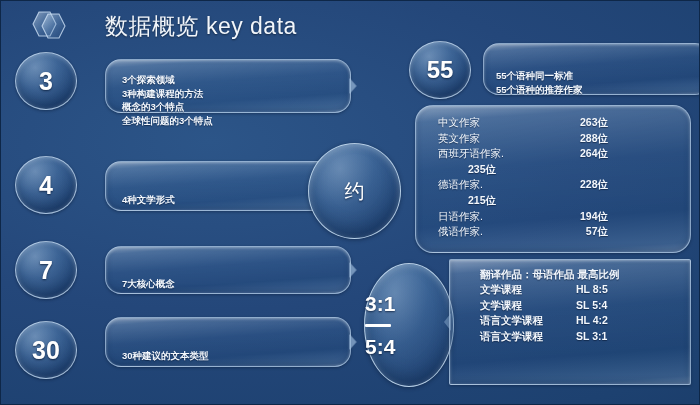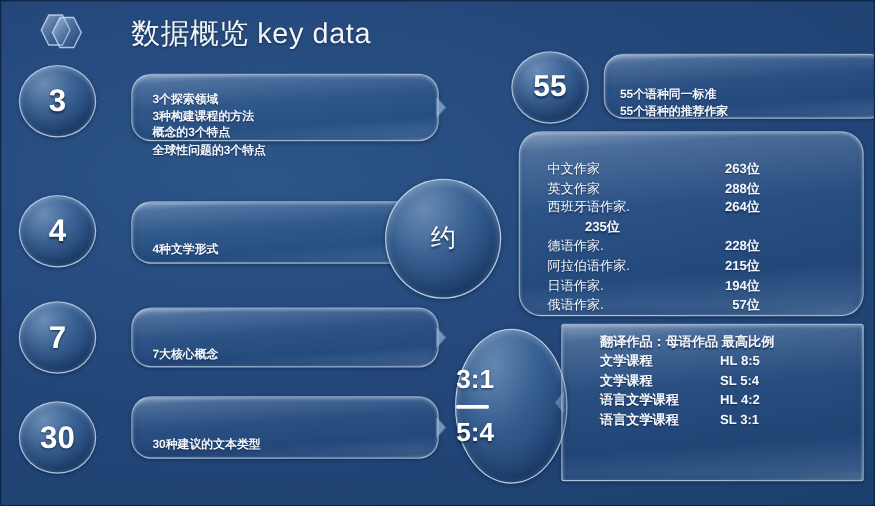--- a/index.html
+++ b/index.html
@@ -190,21 +190,21 @@
     left: 414px; top: 104px;
     width: 276px; height: 148px;
     border-radius: 18px;
     background:
       linear-gradient(176deg, rgba(226,238,250,.50) 0%, rgba(148,180,214,.34) 10%, rgba(62,104,154,.26) 40%, rgba(36,76,126,.30) 74%, rgba(118,156,196,.30) 94%, rgba(200,222,244,.36) 100%);
     border: 1px solid rgba(200,222,245,.62);
     box-shadow:
       inset 0 1px 3px rgba(230,242,252,.45),
       inset 0 -2px 6px rgba(12,34,66,.30),
       0 1px 3px rgba(6,20,42,.40);
-    padding: 22px 0 0 22px;
+    padding: 9px 0 0 22px;
   }
 
   .kv-row {
     display: flex;
     font-size: 10.5px;
     line-height: 15.6px;
     color: #f4f8fd;
     text-shadow: 0 1px 1px rgba(5,20,45,.55);
   }
   .kv-row .k { width: 112px; }
@@ -333,21 +333,20 @@
       <span class="v">264位</span>
     </div>
     <div class="kv-row">
       <span class="v">235位</span>
     </div>
     <div class="kv-row">
       <span class="k">德语作家.</span>
       <span class="v">228位</span>
     </div>
     <div class="kv-row">
-      <span class="k">阿拉伯语作家.</span>
       <span class="v">215位</span>
     </div>
     <div class="kv-row">
       <span class="k">日语作家.</span>
       <span class="v">194位</span>
     </div>
     <div class="kv-row">
       <span class="k">俄语作家.</span>
       <span class="v">57位</span>
     </div>

